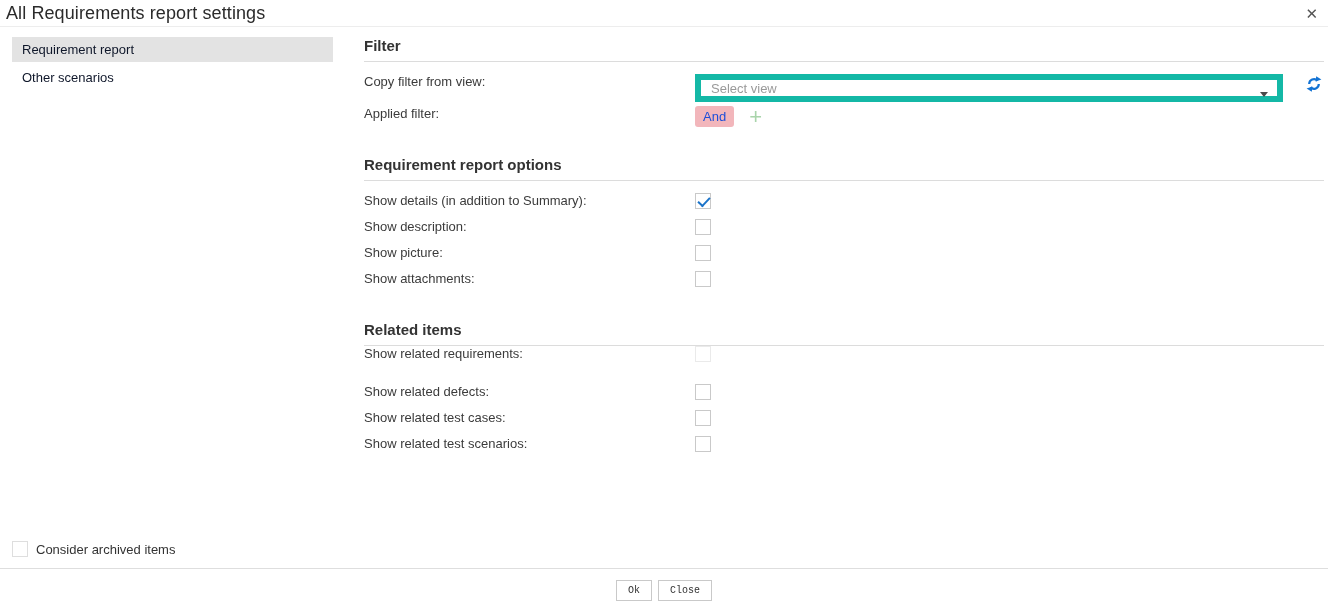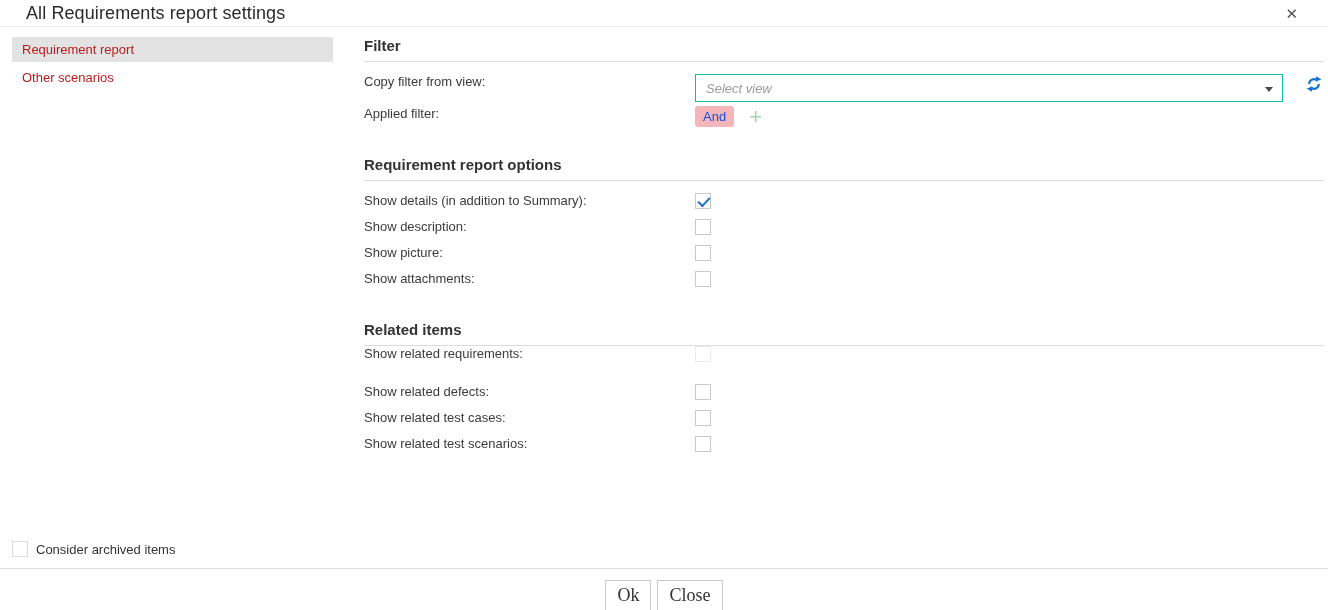--- a/index.html
+++ b/index.html
@@ -10,21 +10,21 @@
     position: relative;
     font-size: 13px;
   }
 
   
   .dialog-header {
     height: 27px;
     border-bottom: 1px solid #ededed;
     display: flex;
     align-items: center;
-    padding: 0 26px;
+    padding: 0 6px;
   }
   .dialog-title {
     font-size: 18px;
     font-weight: 400;
     color: #2b2b2b;
     letter-spacing: 0.1px;
   }
   .close-x {
     margin-left: auto;
     font-size: 15px;
@@ -43,21 +43,21 @@
   
   .sidebar {
     width: 321px;
     margin: 10px 0 0 12px;
     flex-shrink: 0;
   }
   .sidebar-item {
     height: 25px;
     line-height: 25px;
     padding-left: 10px;
-    color: #b91c1c;
+    color: #0f172a;
     cursor: pointer;
     margin-bottom: 3px;
   }
   .sidebar-item.selected { background: #e3e3e3; }
 
   
   .content {
     flex: 1;
     margin-left: 31px;
     margin-right: 18px;
@@ -81,28 +81,27 @@
   .row-label {
     width: 331px;
     flex-shrink: 0;
     color: #3b3b3b;
   }
 
   
   .select-box {
     width: 588px;
     height: 28px;
-    border: 1px solid #14b8a6;
+    border: 6px solid #14b8a6;
     background: #fff;
     display: flex;
     align-items: center;
     padding: 0 10px;
     cursor: pointer;
     position: relative;
-    font-style: italic;
   }
   .select-placeholder { color: #9a9a9a; }
   .select-caret {
     position: absolute;
     right: 9px;
     top: 12px;
     width: 0; height: 0;
     border-left: 4px solid transparent;
     border-right: 4px solid transparent;
     border-top: 5px solid #4a4a4a;
@@ -174,22 +173,22 @@
     top: 580px;
     left: 0; right: 0;
     display: flex;
     justify-content: center;
     gap: 6px;
   }
   .btn {
     background: #fff;
     border: 1px solid #c9c9c9;
     color: #333;
-    font-family: Liberation Serif, serif;
-    font-size: 18px;
+    font-family: Liberation Mono, monospace;
+    font-size: 10px;
     padding: 4px 11px;
     cursor: pointer;
     min-width: 32px;
   }
 </style>
 </head>
 <body>
 
 <div class="dialog-header">
   <div class="dialog-title">All Requirements report settings</div>

